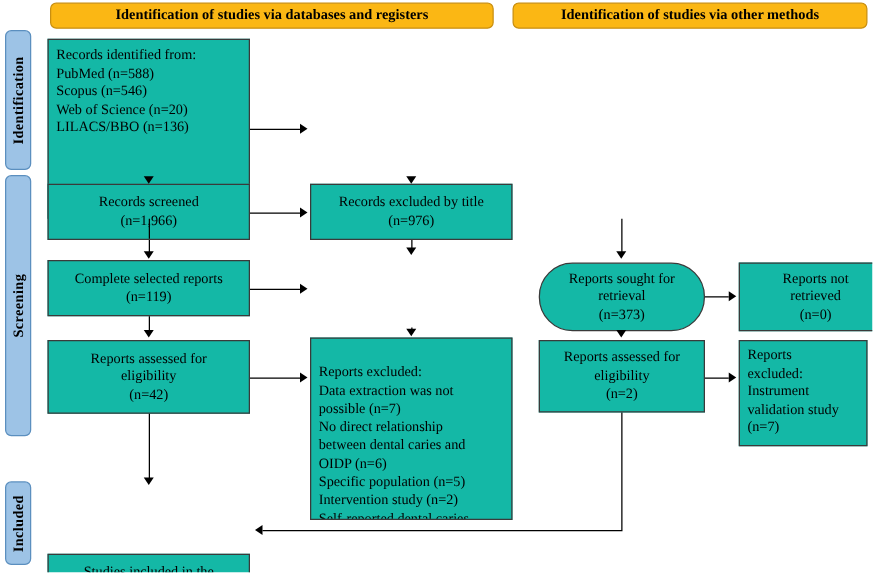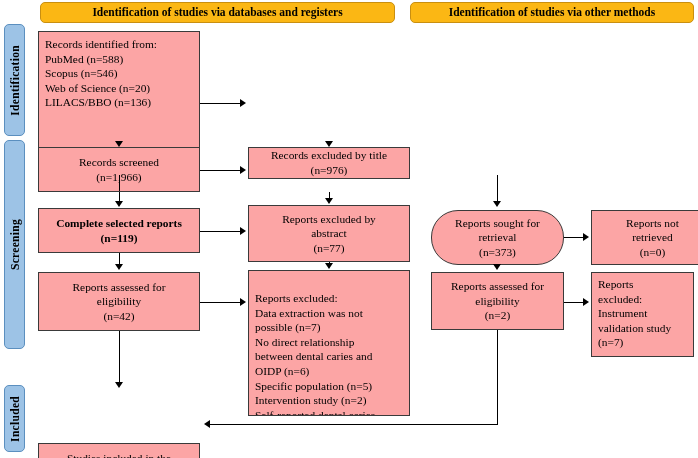--- a/index.html
+++ b/index.html
@@ -51,21 +51,21 @@
     font-weight: bold;
     font-size: 11.5px;
     color: #000000;
     text-align: center;
     line-height: 1.1;
   }
 
   
   .box {
     position: absolute;
-    background: #fca5a5;
+    background: #14b8a6;
     border: 1.3px solid #3a3a3a;
     box-sizing: border-box;
     font-size: 11.4px;
     line-height: 1.28;
     color: #000000;
     padding: 3px 5px;
     white-space: pre-line;
     overflow: hidden;
   }
   .box.center {
@@ -140,38 +140,35 @@
 
   <div class="box left vtop" style="left:38px; top:31px; width:162px; height:144px; padding-top:5px; padding-left:6px;">Records identified from:
    PubMed (n=588)
    Scopus (n=546)
    Web of Science (n=20)
    LILACS/BBO (n=136)</div>
 
   <div class="box center" style="left:38px; top:147px; width:162px; height:45px;">Records screened
 (n=1,966)</div>
 
-  <div class="box center" style="left:38px; top:208px; width:162px; height:45px;font-weight:bold;">Complete selected reports
+  <div class="box center" style="left:38px; top:208px; width:162px; height:45px;">Complete selected reports
 (n=119)</div>
 
   <div class="box center" style="left:38px; top:272px; width:162px; height:59px;">Reports assessed for
 eligibility
 (n=42)</div>
 
   <div class="box center" style="left:38px; top:395px; width:162px; height:59px;margin-top:48px;">Studies included in the
 review
 (n=20)</div>
 
 
-  <div class="box center" style="left:248px; top:147px; width:162px; height:32px;">Records excluded by title
+  <div class="box center" style="left:248px; top:147px; width:162px; height:45px;">Records excluded by title
 (n=976)</div>
 
-  <div class="box center" style="left:248px; top:205px; width:162px; height:57px;">Reports excluded by
-abstract
-(n=77)</div>
 
   <div class="box left vtop" style="left:248px; top:270px; width:162px; height:146px; padding-top:20px; padding-left:6px;">Reports excluded:
 Data extraction was not
 possible (n=7)
 No direct relationship
 between dental caries and
 OIDP (n=6)
 Specific population (n=5)
 Intervention study (n=2)
 Self-reported dental caries

